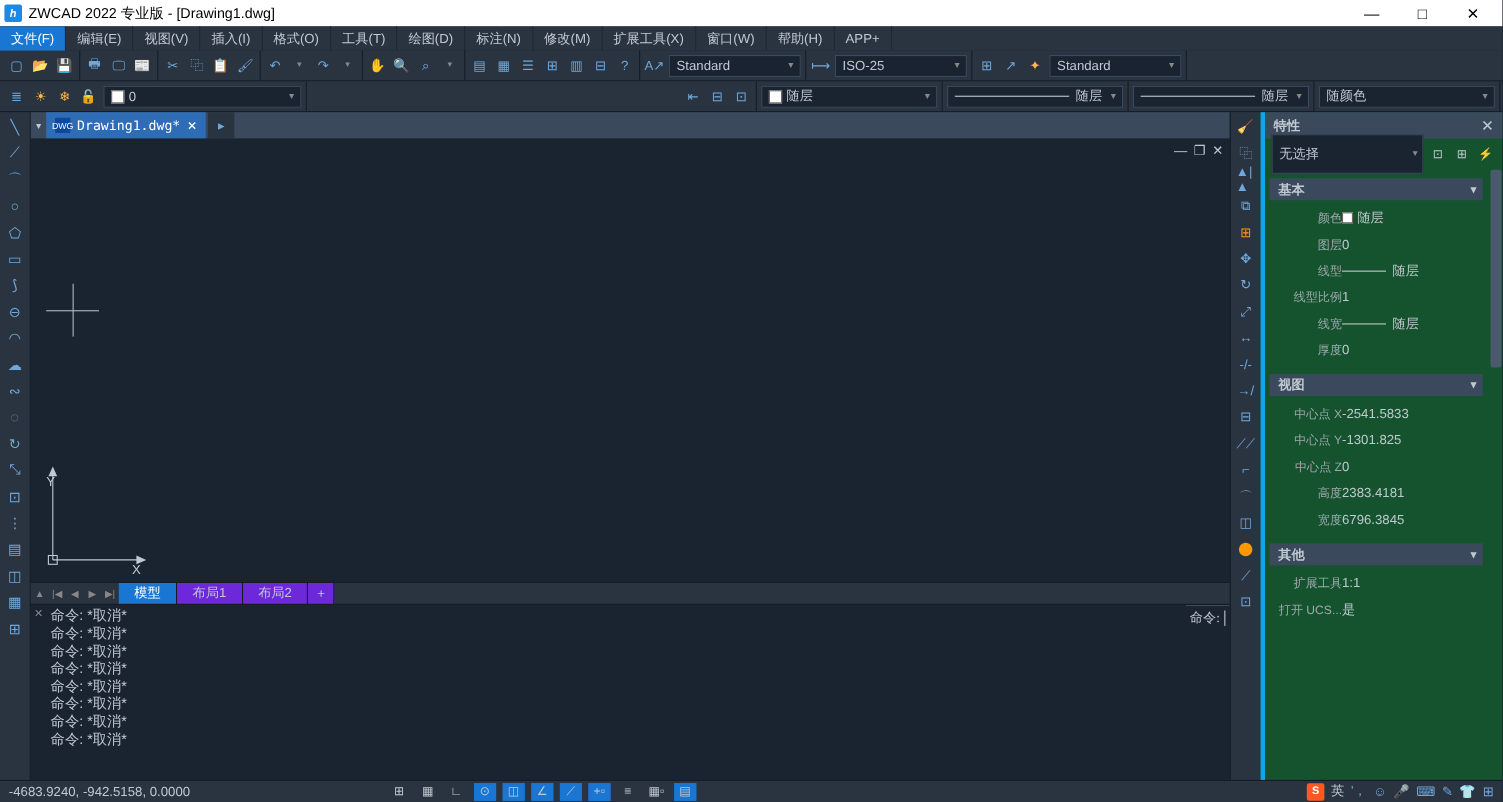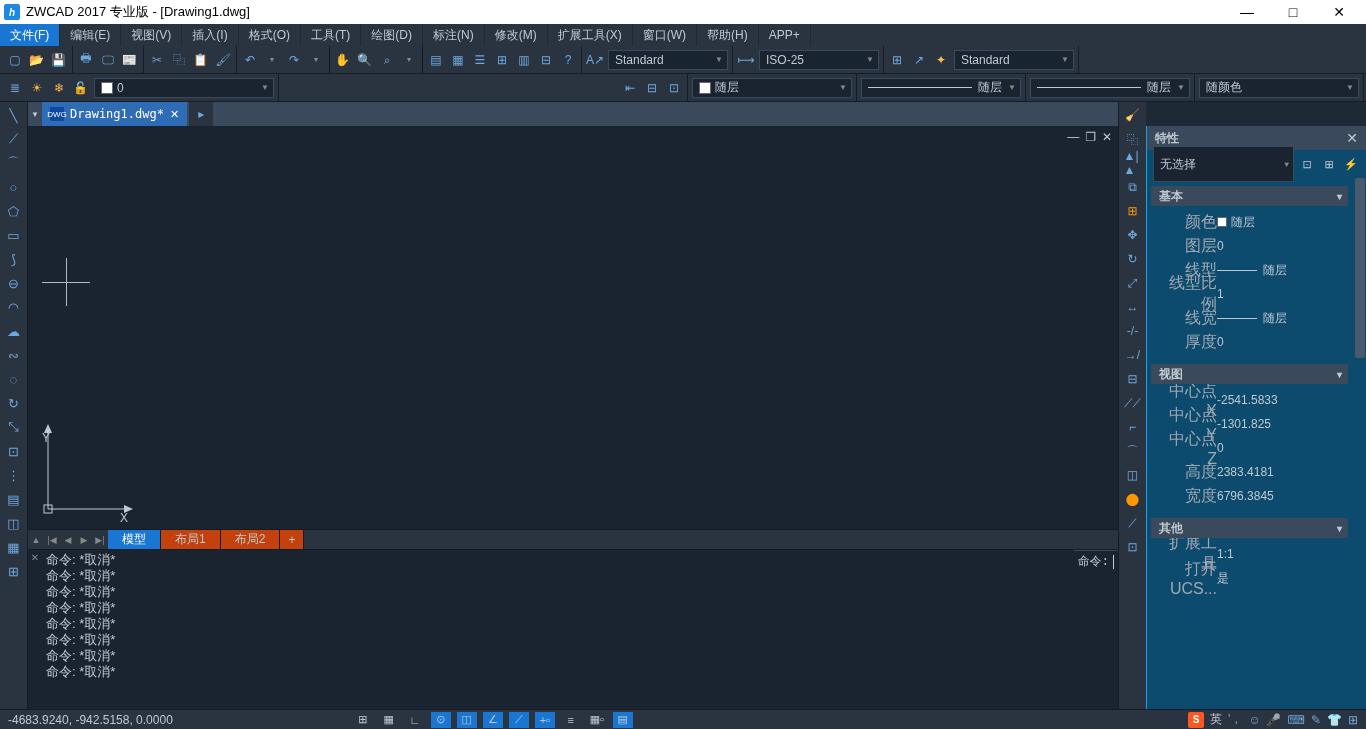--- a/index.html
+++ b/index.html
@@ -43,75 +43,75 @@
 
 .canvas-wrap { flex: 1; background: #1a2330; position: relative; }
 .canvas-winbtns { position: absolute; top: 4px; right: 6px; display: flex; gap: 6px; font-size: 12px; color: #c0c8d0; }
 .ucs { position: absolute; bottom: 10px; left: 10px; }
 .crosshair-h { position: absolute; top: 156px; left: 14px; width: 48px; height: 1px; background: #b0b8c0; }
 .crosshair-v { position: absolute; top: 132px; left: 38px; width: 1px; height: 48px; background: #b0b8c0; }
 
 .layout-tabs { height: 20px; background: #2a3441; display: flex; align-items: center; border-top: 1px solid #151c26; }
 .layout-tabs .nav { display: flex; }
 .layout-tabs .nav span { width: 16px; text-align: center; font-size: 9px; color: #888; }
-.layout-tabs .tab { padding: 0 14px; height: 20px; display: flex; align-items: center; border-right: 1px solid #151c26; background: #c2410c; }
+.layout-tabs .tab { padding: 0 14px; height: 20px; display: flex; align-items: center; border-right: 1px solid #151c26; background: #6d28d9; }
 .layout-tabs .tab.active { background: #1976d2; color: #fff; }
 .layout-tabs .tab.add { padding: 0 8px; }
 
 .cmd-area { height: 160px; background: #1a2330; border-top: 1px solid #151c26; display: flex; }
 .cmd-close { width: 14px; display: flex; align-items: flex-start; justify-content: center; padding-top: 2px; font-size: 10px; color: #888; }
 .cmd-body { flex: 1; display: flex; flex-direction: row; }
 .cmd-history { flex: 1; padding: 2px 4px; overflow: hidden; font-size: 13px; line-height: 16px; font-family: SimSun, monospace; }
 .cmd-input-row { height: 22px; display: flex; align-items: center; border-top: 1px solid #3a4a5c; padding: 0 4px; }
-.cmd-prompt { margin-right: 4px; font-family: Liberation Mono, monospace; }
+.cmd-prompt { margin-right: 4px; font-family: Liberation Serif, serif; }
 .cmd-cursor { width: 1px; height: 14px; background: #c0c8d0; animation: blink 1s infinite; }
 @keyframes blink { 50% { opacity: 0; } }
 
 
 .right-tools { width: 28px; background: #2a3441; display: flex; flex-direction: column; padding: 4px 0; gap: 6px; align-items: center; border-left: 1px solid #151c26; }
 .right-tools .tool { width: 18px; height: 18px; display: flex; align-items: center; justify-content: center; font-size: 12px; color: #6fa8dc; }
 .right-tools .tool.orange { color: #ff9800; }
 
 
-.prop-panel { width: 220px; background: #0c4a6e; border-left: 1px solid #0ea5e9; display: flex; flex-direction: column; margin-top: 24px; }
+.prop-panel { width: 220px; background: #14532d; border-left: 4px solid #0ea5e9; display: flex; flex-direction: column; }
 .prop-header { height: 24px; background: #3a4a5c; display: flex; align-items: center; padding: 0 8px; }
 .prop-header .title { flex: 1; font-weight: bold; }
 .prop-header .close { font-size: 14px; }
 .prop-selrow { height: 28px; display: flex; align-items: center; padding: 0 6px; gap: 4px; }
 .prop-sel { flex: 1; background: #1a2330; border: 1px solid #3a4a5c; height: 36px; padding: 0 18px 0 6px; display: flex; align-items: center; position: relative; font-family: Liberation Mono, monospace; }
 .prop-sel::after { content: "▼"; position: absolute; right: 4px; font-size: 8px; color: #888; }
 .prop-mini { width: 18px; height: 18px; display: flex; align-items: center; justify-content: center; font-size: 11px; }
 .prop-mini.yellow { color: #ffc107; }
 .prop-body { flex: 1; overflow-y: auto; padding: 4px 0; position: relative; }
 .prop-body .scrollbar-track { position: absolute; right: 1px; top: 0; width: 10px; height: 100%; background: transparent; }
 .prop-body .scrollbar-thumb { width: 10px; height: 180px; background: #4a5a6c; border-radius: 2px; position: absolute; top: 0; }
 .prop-section { margin-bottom: 10px; padding-right: 14px; text-align: right; }
 .prop-section-header { height: 20px; background: #3a4a5c; display: flex; align-items: center; padding: 0 8px; font-weight: bold; margin: 4px 4px; position: relative; }
 .prop-section-header::after { content: "▾"; position: absolute; right: 6px; font-size: 10px; }
 .prop-row { display: flex; height: 24px; align-items: center; padding: 0 8px; }
-.prop-key { width: 62px; font-size: 16px; color: #a0a8b0; }
+.prop-key { width: 62px; font-size: 11px; color: #a0a8b0; }
 .prop-val { flex: 1; font-size: 12px; color: #c0c8d0; display: flex; align-items: center; }
 .prop-val .swatch { width: 10px; height: 10px; }
 .prop-val .mini-line { width: 40px; border-top: 1px solid #c0c8d0; margin-right: 6px; }
 
 
 .statusbar { height: 20px; background: #2a3441; display: flex; align-items: center; padding: 0 8px; border-top: 1px solid #151c26; }
 .status-coords { flex: 0 0 auto; font-size: 12px; }
 .status-center { flex: 1; display: flex; align-items: center; justify-content: flex-start; gap: 6px; padding-left: 180px; }
 .status-btn { width: 20px; height: 16px; display: flex; align-items: center; justify-content: center; font-size: 11px; border: 1px solid transparent; }
 .status-btn.active { background: #1976d2; border-color: #1976d2; }
 .status-right { display: flex; align-items: center; gap: 6px; }
 .ime-badge { width: 16px; height: 16px; background: #ff5722; color: #fff; border-radius: 2px; display: flex; align-items: center; justify-content: center; font-size: 10px; font-weight: bold; }
 </style>
 </head>
 <body>
 
 <div class="titlebar">
   <div class="app-icon">h</div>
-  <div class="title-text">ZWCAD 2017 专业版 - [Drawing1.dwg]</div>
+  <div class="title-text">ZWCAD 2022 专业版 - [Drawing1.dwg]</div>
   <div class="win-btn">—</div>
   <div class="win-btn">□</div>
   <div class="win-btn">✕</div>
 </div>
 
 <div class="menubar">
   <div class="menu-item file">文件(F)</div>
   <div class="menu-item">编辑(E)</div>
   <div class="menu-item">视图(V)</div>
   <div class="menu-item">插入(I)</div>

